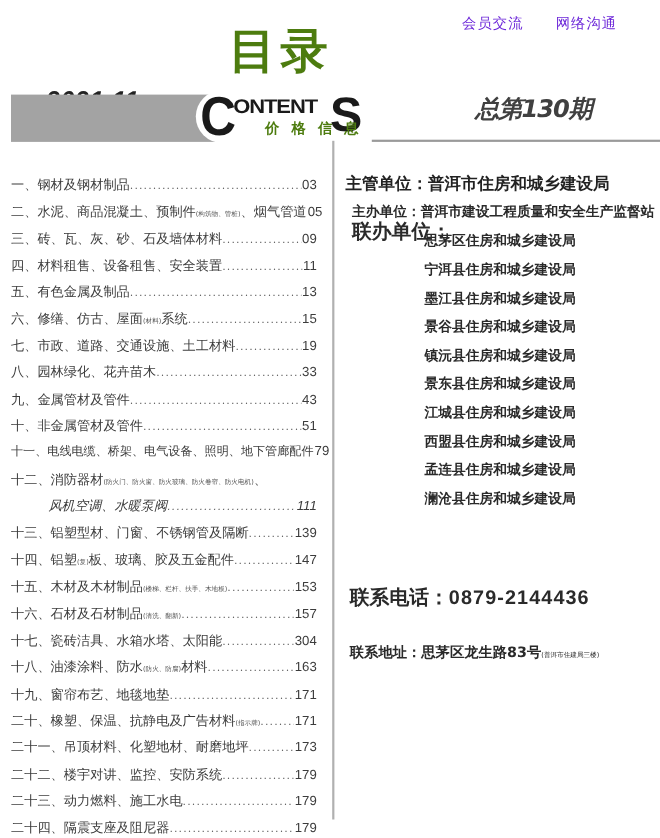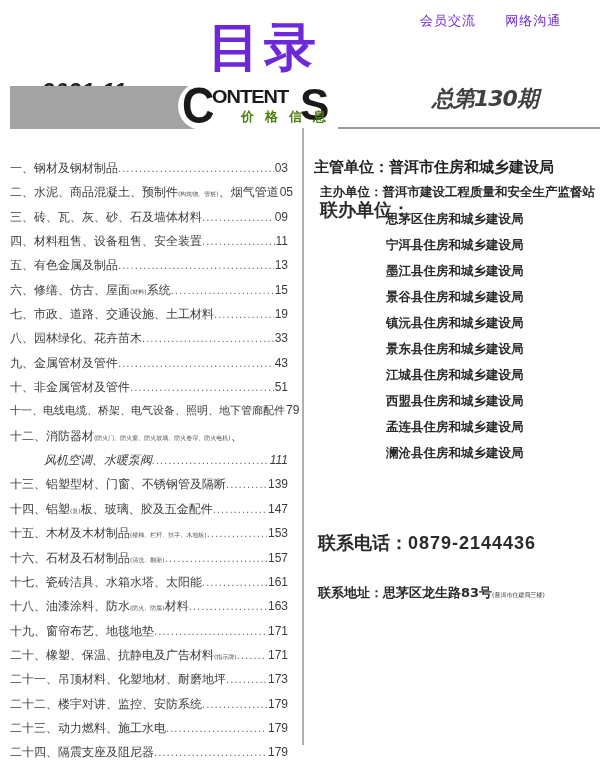--- a/index.html
+++ b/index.html
@@ -6,21 +6,21 @@
   body {
     width: 600px; height: 762px; background: #ffffff; position: relative; overflow: hidden;
     font-family: "DejaVu Sans", "Liberation Sans", sans-serif; color: #3a3a3a;
   }
   .abs { position: absolute; }
 
   
   .tagline { left: 420px; top: 12px; font-size: 13px; color: #6d28d9; letter-spacing: 1px; word-spacing: 10px; }
   .tagline span { margin-right: 14px; }
   .date { left: 42px; top: 50px; font-family: "Liberation Sans", sans-serif; font-weight: bold; font-style: italic; font-size: 22px; color: #222; letter-spacing: 1px; margin-top: 28px; }
-  .big-title { left: 208px; top: 2px; font-size: 52px; font-weight: bold; color: #6d28d9; letter-spacing: 4px; line-height: 90px; }
+  .big-title { left: 208px; top: 2px; font-size: 43px; font-weight: bold; color: #4d7c0f; letter-spacing: 4px; line-height: 90px; }
   .gray-bar { left: 10px; top: 86px; width: 195px; height: 43px; background: #a3a3a3; }
   .rule-right { left: 330px; top: 127px; width: 270px; height: 2px; background: #9a9a9a; }
   .logo { left: 178px; top: 82px; width: 160px; height: 48px; background: #fff; border-radius: 24px 0 0 24px; }
   .logo-c { left: 182px; top: 77px; font-family: "Liberation Sans", sans-serif; font-weight: bold; font-size: 50px; color: #1a1a1a; transform: scaleX(0.9); transform-origin: left; }
   .logo-ontent { left: 212px; top: 86px; font-family: "Liberation Sans", sans-serif; font-weight: bold; font-size: 20px; color: #1a1a1a; letter-spacing: -1px; transform: scaleY(0.9); }
   .logo-s { left: 300px; top: 80px; font-family: "Liberation Sans", sans-serif; font-weight: bold; font-size: 44px; color: #1a1a1a; }
   .logo-cn { left: 214px; top: 108px; font-size: 13px; font-weight: bold; color: #4d7c0f; letter-spacing: 11px; margin-left: 27px; }
   .issue { left: 432px; top: 84px; font-size: 22px; font-weight: bold; font-style: italic; color: #404040; letter-spacing: -1px; }
 
   .vdivider { left: 302px; top: 128px; width: 2px; height: 617px; background: #b0b0b0; }
@@ -175,21 +175,21 @@
       <span class="num">十六、</span>
       <span class="title">石材及石材制品</span>
       <span class="note">(清洗、翻新)</span>
       <span class="dots"></span>
       <span class="page">157</span>
     </div>
   <div class="toc-row">
       <span class="num">十七、</span>
       <span class="title">瓷砖洁具、水箱水塔、太阳能</span>
       <span class="dots"></span>
-      <span class="page">161</span>
+      <span class="page">304</span>
     </div>
   <div class="toc-row">
       <span class="num">十八、</span>
       <span class="title">油漆涂料、防水</span>
       <span class="note">(防火、防腐)</span>
       <span class="suffix">材料</span>
       <span class="dots"></span>
       <span class="page">163</span>
     </div>
   <div class="toc-row">

